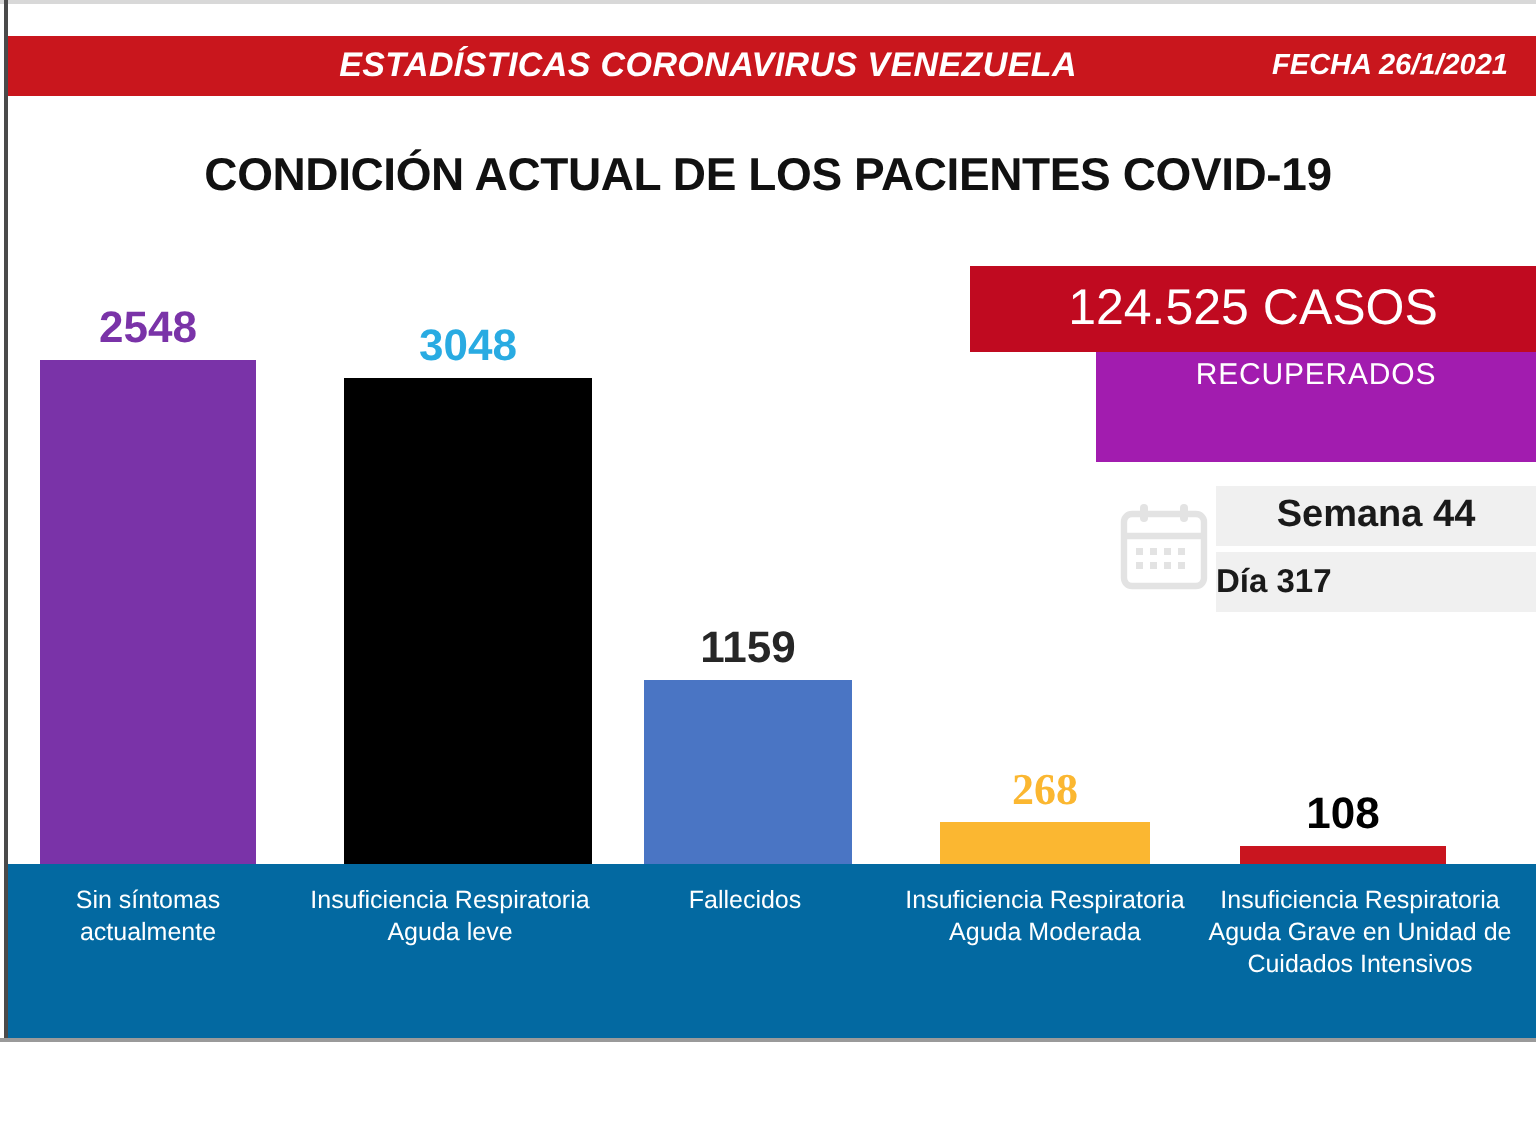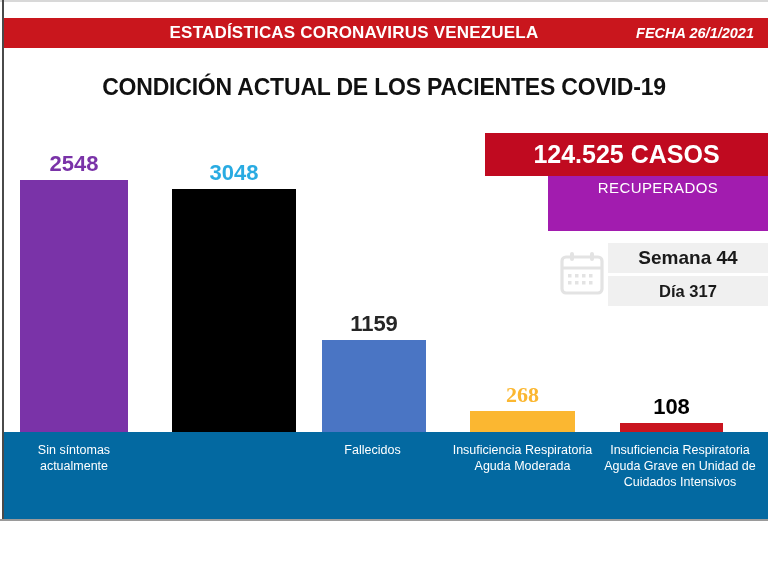--- a/index.html
+++ b/index.html
@@ -58,20 +58,21 @@
     top: 0;
     width: 700px;
     height: 30px;
     line-height: 30px;
     text-align: center;
     color: #ffffff;
     font-size: 17px;
     font-weight: bold;
     letter-spacing: 0.2px;
     white-space: nowrap;
+    font-style: italic;
   }
   .header-date {
     position: absolute;
     right: 14px;
     top: 0;
     height: 30px;
     line-height: 30px;
     color: #ffffff;
     font-size: 14.5px;
     font-weight: bold;
@@ -102,21 +103,21 @@
     height: 43px;
     background: #c00a20;
   }
   .casos-text {
     width: 100%;
     height: 43px;
     line-height: 43px;
     text-align: center;
     color: #ffffff;
     font-size: 25px;
-    font-weight: bold;
+    font-weight: normal;
     white-space: nowrap;
   }
   .recuperados-panel {
     position: absolute;
     left: 548px;
     top: 176px;
     width: 220px;
     height: 55px;
     background: #a21caf;
     text-align: center;
@@ -160,21 +161,20 @@
     color: #1a1a1a;
   }
   .dia-box {
     position: absolute;
     left: 608px;
     top: 276px;
     width: 160px;
     height: 30px;
     background: #f0f0f0;
     line-height: 30px;
-    text-align: center;
     font-size: 16.5px;
     font-weight: bold;
     color: #1a1a1a;
   }
 
   
   .plot {
     position: absolute;
     left: 0;
     top: 0;
@@ -281,20 +281,21 @@
       <div class="bar-col" style="left: 470px; width: 105px; height: 21.3925px; background: rgb(251, 183, 49); font-family: Liberation Serif, serif;">
         <div class="bar-value" style="color: rgb(251, 183, 49);">268</div>
       </div>
       <div class="bar-col" style="left: 620px; width: 103px; height: 8.62084px; background: rgb(201, 21, 31);">
         <div class="bar-value" style="color: #000000;">108</div>
       </div>
     </div>
 
   <div class="cat-band" id="catband">
       <div class="cat-label" style="left: 0px; width: 140px;">Sin síntomas actualmente</div>
+      <div class="cat-label" style="left: 146px; width: 150px;">Insuficiencia Respiratoria Aguda leve</div>
       <div class="cat-label" style="left: 296px; width: 145px;">Fallecidos</div>
       <div class="cat-label" style="left: 441px; width: 155px;">Insuficiencia Respiratoria Aguda Moderada</div>
       <div class="cat-label" style="left: 596px; width: 160px;">Insuficiencia Respiratoria Aguda Grave en Unidad de Cuidados Intensivos</div>
     </div>
 
   <div class="frame-bottom"></div>
   <div class="footer-white"></div>
 
 </div>
 

